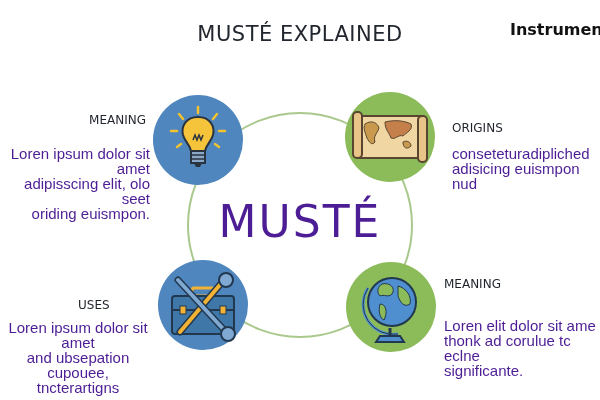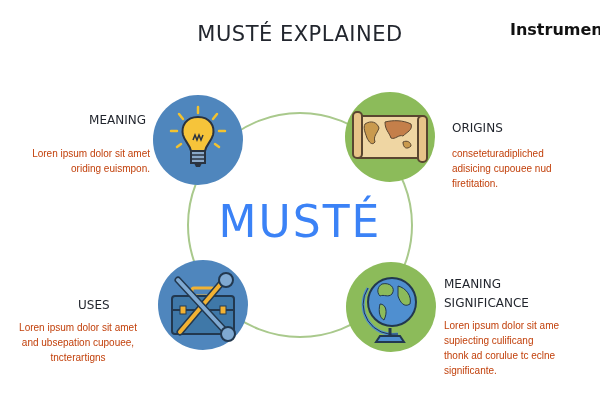--- a/index.html
+++ b/index.html
@@ -1,26 +1,26 @@
 <!DOCTYPE html>
 <html><head>
 <meta charset="utf-8">
 <style>
   html,body{margin:0;padding:0;}
   body{width:600px;height:400px;background:#ffffff;position:relative;overflow:hidden;font-family:"Liberation Sans",sans-serif;color:#1f2430;}
   .title{position:absolute;left:0;width:600px;top:22px;text-align:center;font-size:21px;letter-spacing:0.5px;color:#22262e;font-family:"DejaVu Sans",sans-serif;}
   .corner{position:absolute;left:510px;top:20px;font-size:16px;font-weight:bold;white-space:nowrap;color:#111;font-family:"DejaVu Sans",sans-serif;}
   svg.ring{position:absolute;left:0;top:0;}
-  .center-word{position:absolute;left:0;width:600px;top:196px;text-align:center;font-size:44px;letter-spacing:2px;color:#3b82f6;font-family:"DejaVu Sans",sans-serif;}
+  .center-word{position:absolute;left:0;width:600px;top:196px;text-align:center;font-size:44px;letter-spacing:2px;color:#4c1d95;font-family:"DejaVu Sans",sans-serif;}
   .node{position:absolute;width:90px;height:90px;border-radius:50%;}
   .node svg{position:absolute;left:0;top:0;}
   .blue{background:#4f86bd;}
   .green{background:#8cbb5a;}
   .head{position:absolute;font-size:12px;color:#1f232b;font-family:"DejaVu Sans",sans-serif;}
-  .body{position:absolute;font-size:10px;line-height:15px;color:#c2410c;}
+  .body{position:absolute;font-size:15px;line-height:15px;color:#4c1d95;}
   .r{text-align:right;}
   .c{text-align:center;}
 </style>
 </head>
 <body>
 
 <div class="title">MUSTÉ EXPLAINED</div>
 <div class="corner">Instrumen</div>
 
 <svg class="ring" width="600" height="400">
@@ -44,38 +44,38 @@
     <path d="M40 45 L42 40 L44 45 L46 40 L48 45 L50 40" fill="none" stroke="#2a3340" stroke-width="1.5"></path>
     <rect x="38" y="56" width="14" height="12" fill="#8aa8c8" stroke="#2a3340" stroke-width="2"></rect>
     <line x1="38" y1="60" x2="52" y2="60" stroke="#2a3340" stroke-width="1.5"></line>
       <line x1="38" y1="64" x2="52" y2="64" stroke="#2a3340" stroke-width="1.5"></line>
     <path d="M41 68 L49 68 L47 72 L43 72 Z" fill="#2a3340"></path>
   </svg>
 </div>
 <div class="head r" style="left:40px;top:113px;width:106px;">MEANING</div>
 <div class="body r" style="left:0px;top:146px;width:150px;">
   <div>Loren ipsum dolor sit amet</div>
+  <div>adipisscing elit, olo seet</div>
   <div>oriding euismpon.</div>
 </div>
 
 <div class="node green" style="left:345px;top:92px;">
   <svg width="90" height="90">
     <rect x="14" y="24" width="62" height="42" fill="#efd6a3" stroke="#5a4630" stroke-width="2"></rect>
     <rect x="8" y="20" width="9" height="46" rx="4" fill="#e8c489" stroke="#5a4630" stroke-width="2"></rect>
     <rect x="73" y="24" width="9" height="46" rx="4" fill="#e8c489" stroke="#5a4630" stroke-width="2"></rect>
     <path d="M20 32 C26 28 32 30 34 36 C32 42 28 44 30 50 C27 54 24 50 22 46 C20 40 18 36 20 32 Z" fill="#c99a4e" stroke="#5a4630" stroke-width="1"></path>
     <path d="M40 30 C48 28 58 28 66 32 C68 38 62 40 58 44 C54 42 50 48 46 46 C44 40 40 38 40 30 Z" fill="#c47f4a" stroke="#5a4630" stroke-width="1"></path>
     <path d="M58 50 C62 48 66 50 66 54 C62 58 58 56 58 50 Z" fill="#c99a4e" stroke="#5a4630" stroke-width="1"></path>
   </svg>
 </div>
 <div class="head" style="left:452px;top:121px;">ORIGINS</div>
 <div class="body" style="left:452px;top:146px;width:140px;">
   <div>conseteturadipliched</div>
-  <div>adisicing cupouee nud</div>
-  <div>firetitation.</div>
+  <div>adisicing euismpon nud</div>
 </div>
 
 <div class="node blue" style="left:158px;top:260px;">
   <svg width="90" height="90">
     <rect x="34" y="28" width="22" height="8" rx="2" fill="none" stroke="#f2b233" stroke-width="3"></rect>
     <rect x="14" y="36" width="62" height="38" rx="3" fill="#3f78a8" stroke="#22384f" stroke-width="2"></rect>
     <line x1="14" y1="50" x2="76" y2="50" stroke="#22384f" stroke-width="2"></line>
     <rect x="22" y="46" width="6" height="8" fill="#f2b233" stroke="#22384f" stroke-width="1"></rect>
     <rect x="62" y="46" width="6" height="8" fill="#f2b233" stroke="#22384f" stroke-width="1"></rect>
     <line x1="22" y1="72" x2="66" y2="20" stroke="#22384f" stroke-width="7" stroke-linecap="round"></line>
@@ -100,20 +100,18 @@
     <path d="M52 24 C60 26 66 34 64 42 C58 46 54 40 52 34 Z" fill="#8cbb5a" stroke="#22384f" stroke-width="1"></path>
     <path d="M34 42 C40 42 42 50 38 58 C34 56 32 50 34 42 Z" fill="#8cbb5a" stroke="#22384f" stroke-width="1"></path>
     <path d="M22 26 A30 30 0 0 0 52 72" fill="none" stroke="#4f8fd0" stroke-width="3"></path>
     <path d="M22 26 A30 30 0 0 0 52 72" fill="none" stroke="#22384f" stroke-width="1"></path>
     <line x1="44" y1="66" x2="44" y2="76" stroke="#22384f" stroke-width="3"></line>
     <path d="M30 80 L58 80 L54 74 L34 74 Z" fill="#4f8fd0" stroke="#22384f" stroke-width="2"></path>
   </svg>
 </div>
 <div class="head" style="left:444px;top:275px;line-height:19px;">
   <div>MEANING</div>
-  <div>SIGNIFICANCE</div>
 </div>
 <div class="body" style="left:444px;top:318px;width:156px;">
-  <div>Loren ipsum dolor sit ame</div>
-  <div>supiecting culificang</div>
+  <div>Loren elit dolor sit ame</div>
   <div>thonk ad corulue tc eclne</div>
   <div>significante.</div>
 </div>
 
 </body></html>

